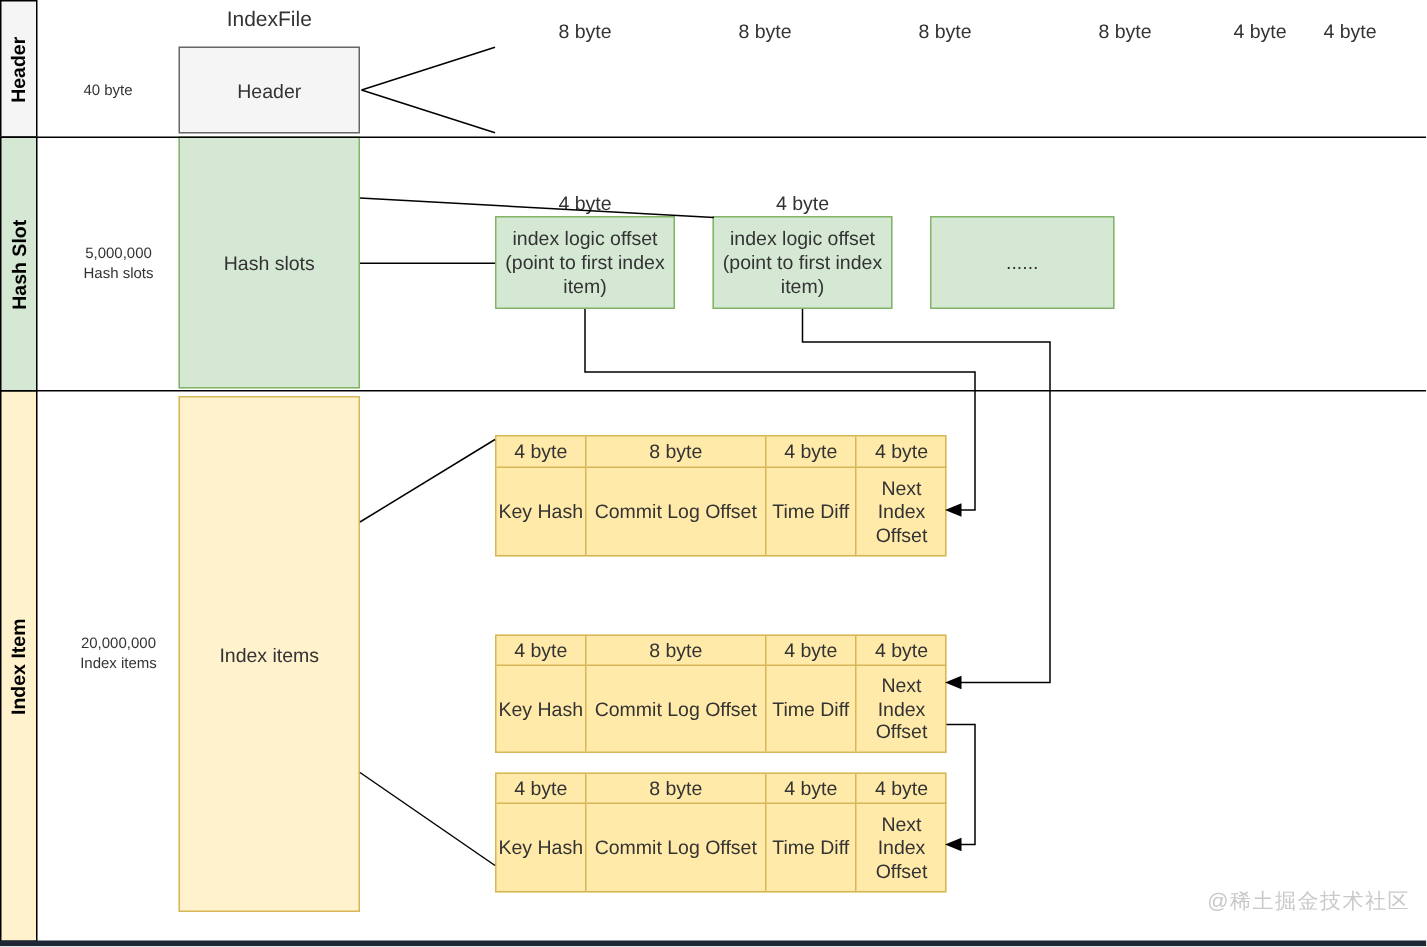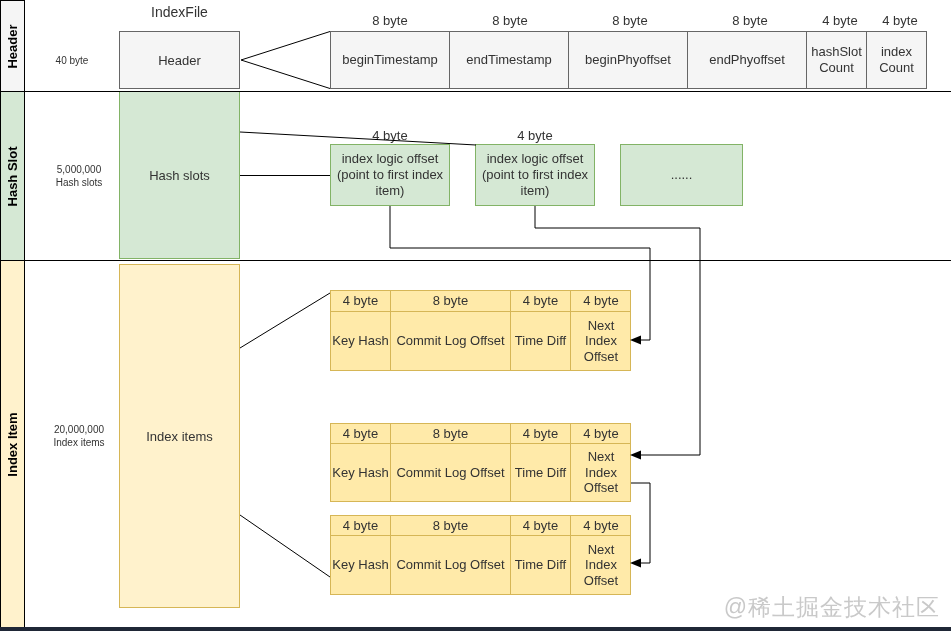--- a/index.html
+++ b/index.html
@@ -33,21 +33,21 @@
   .gcell{top:144px;height:62px;background:#d5e8d4;border:1px solid #82b366;font-size:13px;line-height:1.25;padding:0 2px;}
   .g4b{top:127px;height:16px;font-size:13px;}
   
   .itable{left:330px;width:301px;background:#ffeaa9;border:1px solid #d6b656;display:grid;
           grid-template-columns:60px 120px 60px 60px;}
   .itable .c{box-sizing:border-box;border-right:1px solid #d6b656;display:flex;align-items:center;
              justify-content:center;text-align:center;font-size:13px;line-height:1.2;}
   .itable .c:nth-child(4n){border-right:none;}
   .itable .hd{border-bottom:1px solid #d6b656;}
   svg.overlay{position:absolute;left:0;top:0;pointer-events:none;}
-  .watermark{right:11px;top:592px;font-size:23px;color:#c9c9c9;letter-spacing:1px;}
+  .watermark{right:11px;top:592px;font-size:14px;color:#c9c9c9;letter-spacing:1px;}
   .footerbar{left:0;top:627px;width:951px;height:4px;background:#1f2736;}
 </style>
 </head>
 <body>
 
 <div class="canvas">
 
   <div class="abs band band-header center" style="top:0;height:92px;">
     <span class="band-label">Header</span>
   </div>
@@ -72,28 +72,20 @@
 
   <div class="abs hfl" style="left:330px;width:600px;display:flex;">
     <span class="center" style="width:120px;">8 byte</span>
     <span class="center" style="width:120px;">8 byte</span>
     <span class="center" style="width:120px;">8 byte</span>
     <span class="center" style="width:120px;">8 byte</span>
     <span class="center" style="width:60px;">4 byte</span>
     <span class="center" style="width:60px;">4 byte</span>
   </div>
 
-  <div class="abs hfrow" style="left:330px;">
-    <div class="hfield" style="width:120px;">beginTimestamp</div>
-    <div class="hfield" style="width:120px;">endTimestamp</div>
-    <div class="hfield" style="width:120px;">beginPhyoffset</div>
-    <div class="hfield" style="width:120px;">endPhyoffset</div>
-    <div class="hfield" style="width:61px;padding:0 6px;">hashSlot Count</div>
-    <div class="hfield" style="width:61px;padding:0 8px;">index Count</div>
-  </div>
 
   <div class="abs g4b center" style="left:330px;width:120px;">4 byte</div>
   <div class="abs g4b center" style="left:475px;width:120px;">4 byte</div>
   <div class="abs gcell center" style="left:330px;width:120px;">index logic offset (point to first index item)</div>
   <div class="abs gcell center" style="left:475px;width:120px;">index logic offset (point to first index item)</div>
   <div class="abs gcell center" style="left:620px;width:123px;">......</div>
 
   <div class="abs itable" style="top:290px;">
     <div class="c hd" style="height:21px;">4 byte</div>
     <div class="c hd" style="height:21px;">8 byte</div>

